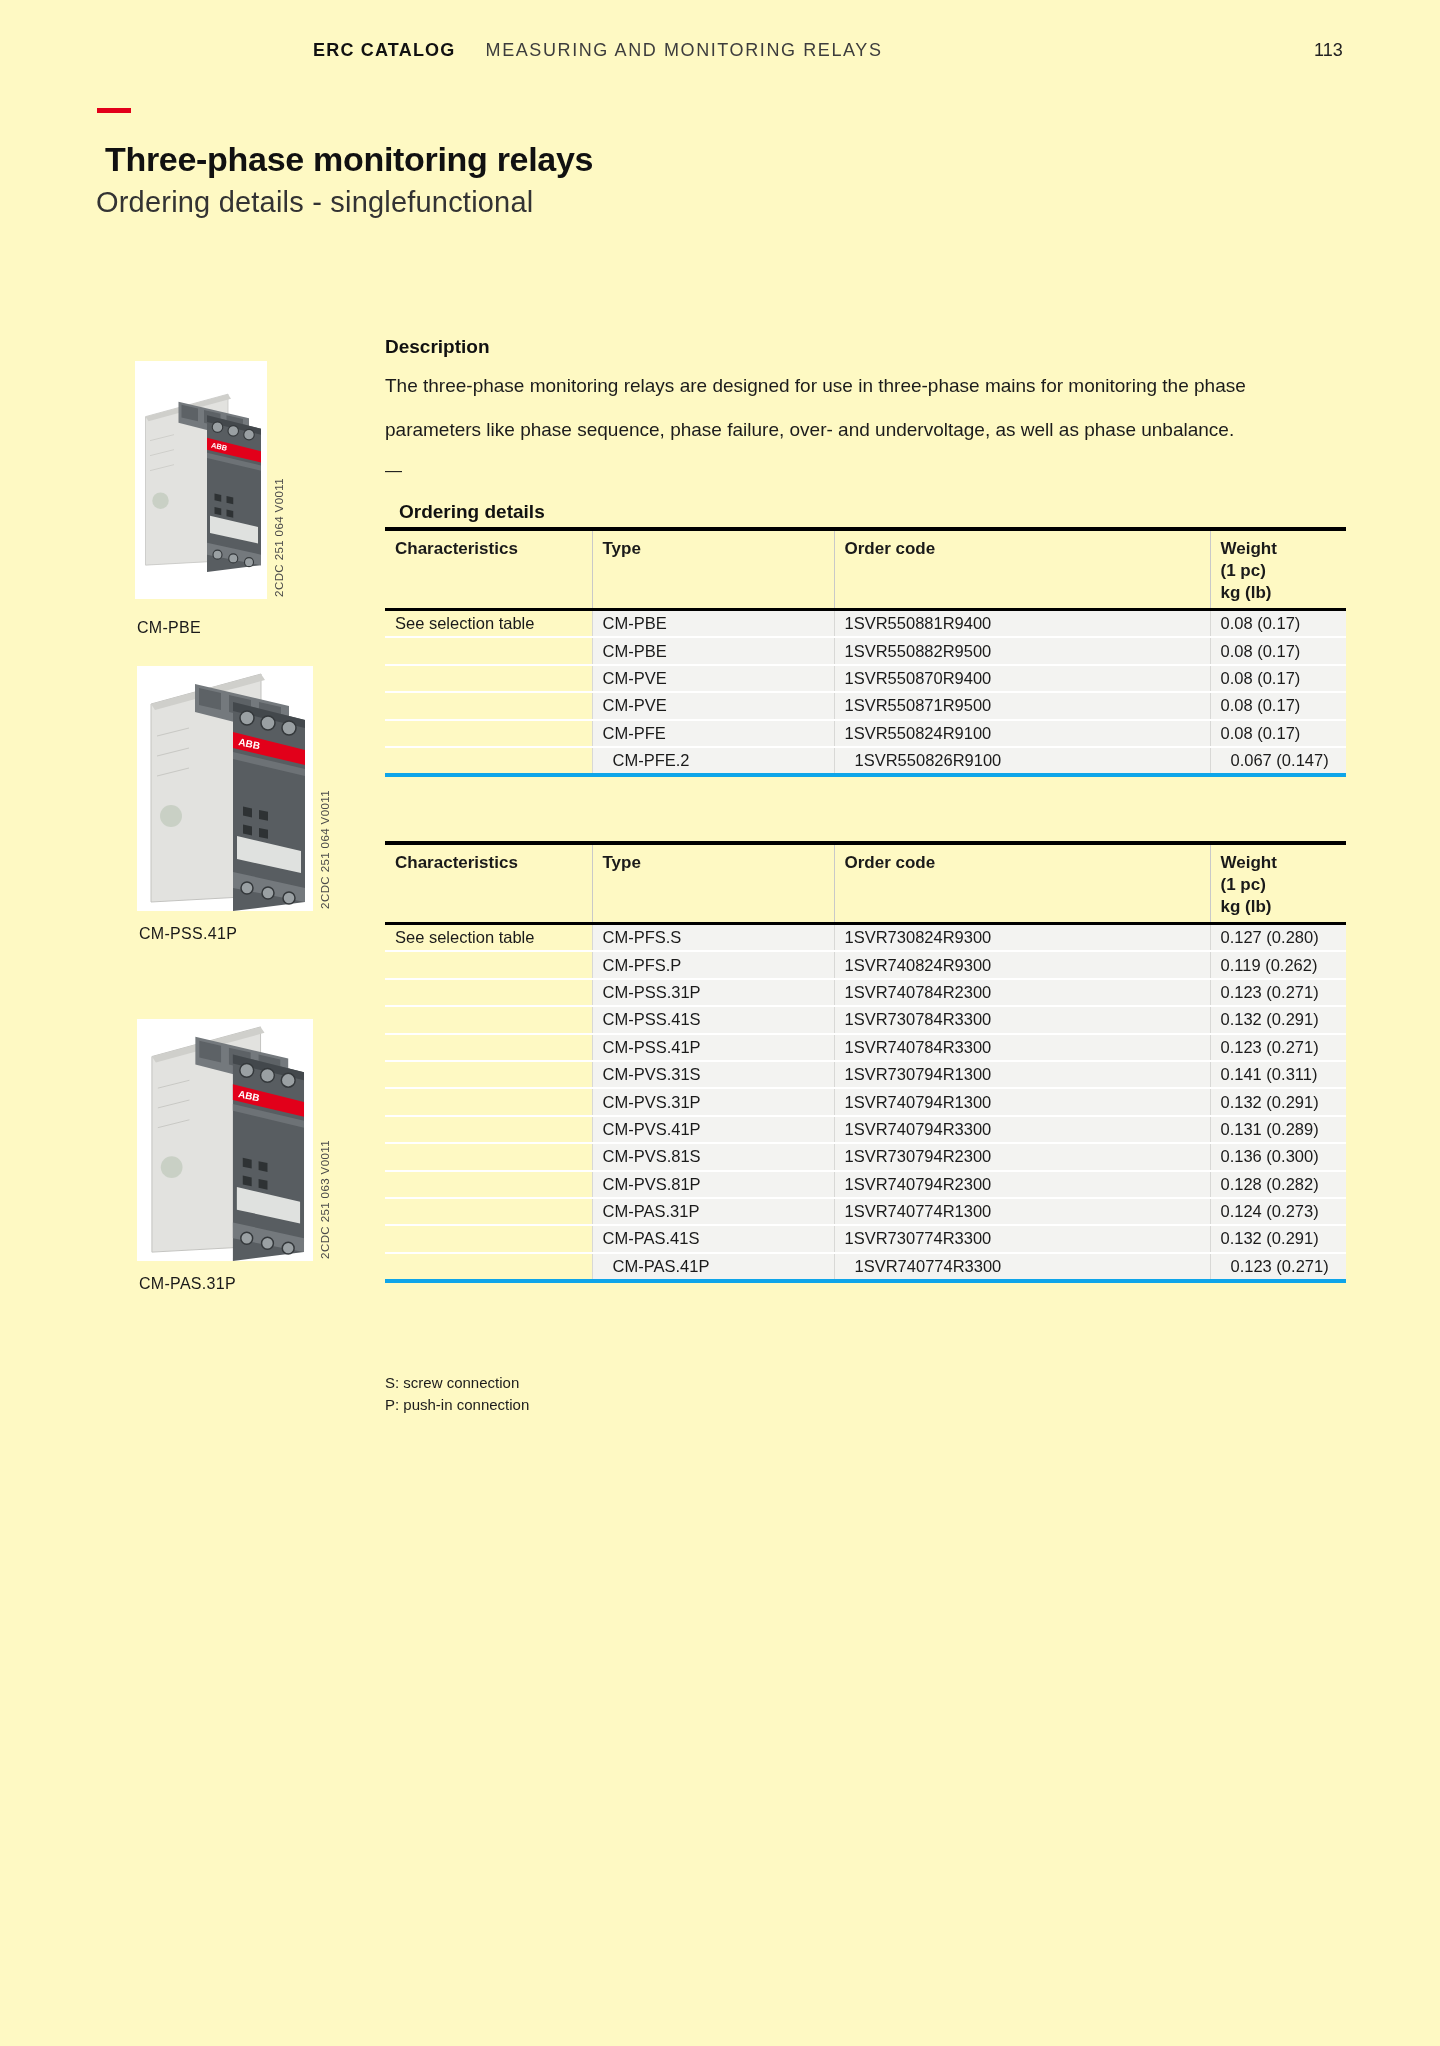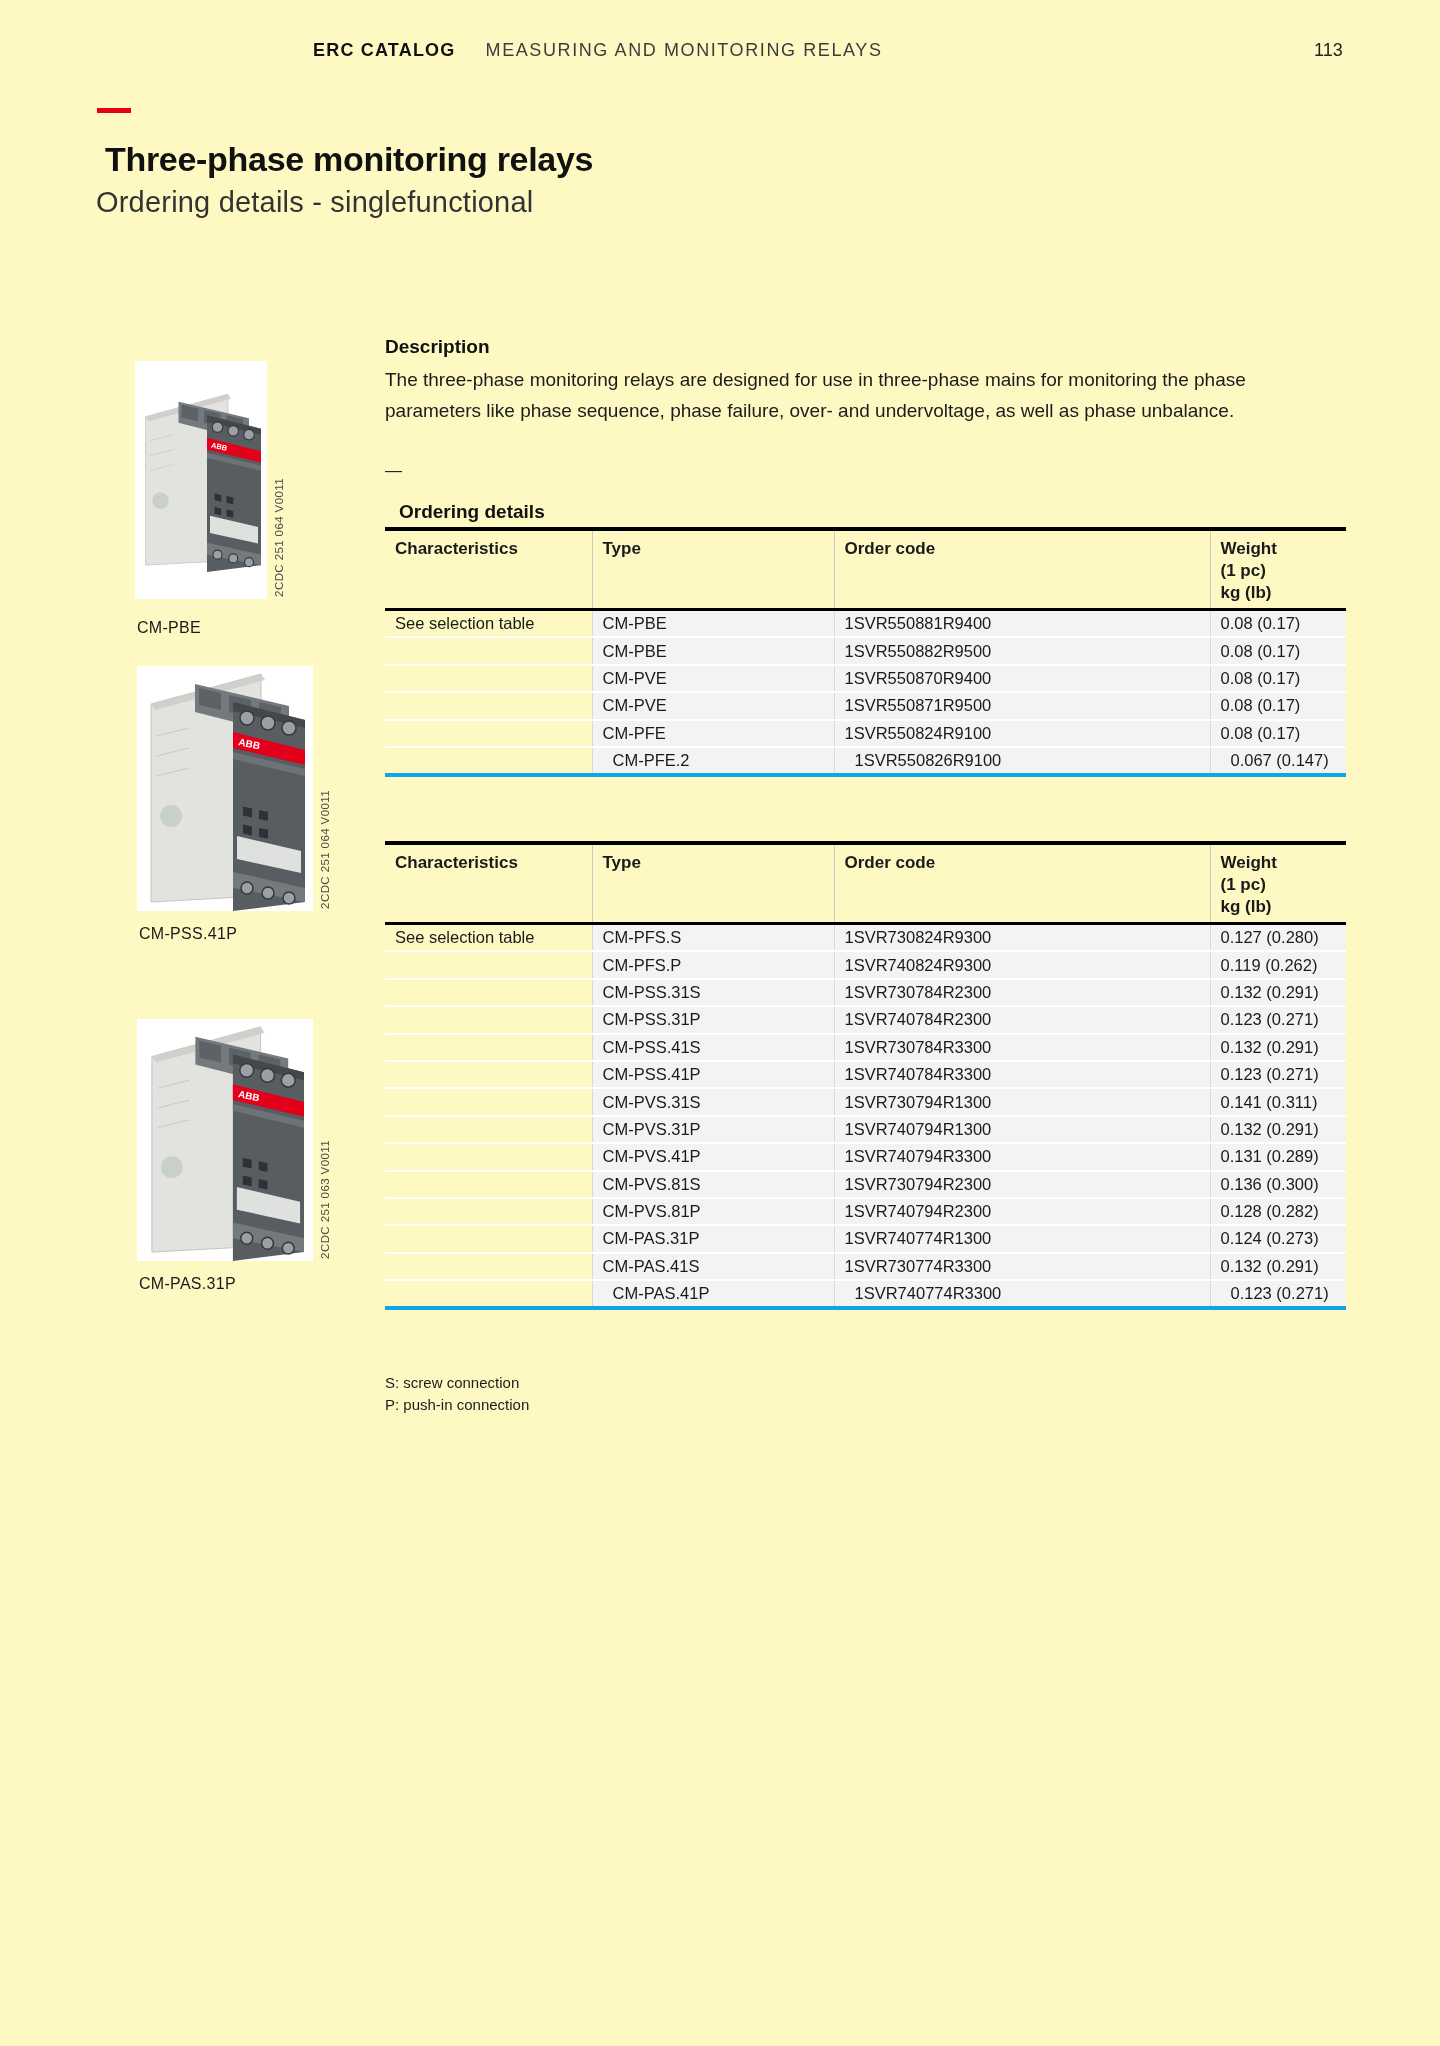--- a/index.html
+++ b/index.html
@@ -36,21 +36,21 @@
   #fig-1 .photo{width:176px;height:245px;}
   #fig-1 .photo-code{right:-18px;}
   #fig-1 .caption{top:259px;}
   #fig-2{left:97px;top:1003px;}
   #fig-2 .photo{width:176px;height:242px;}
   #fig-2 .photo-code{right:-18px;}
   #fig-2 .caption{top:256px;}
 
   
   .desc-heading{position:absolute;left:385px;top:336px;margin:0;font-size:19px;font-weight:bold;color:#111;}
-  .desc-text{position:absolute;left:385px;top:364px;width:948px;margin:0;font-size:19px;line-height:31px;color:#1c1c1c;}
+  .desc-text{position:absolute;left:385px;top:364px;width:948px;margin:0;font-size:19px;line-height:44px;color:#1c1c1c;}
   .mini-dash{position:absolute;left:385px;top:461px;font-size:17px;color:#1a1a1a;}
   .ordering-heading{position:absolute;left:385px;top:487px;margin:14px;font-size:19px;font-weight:bold;color:#111;}
 
   
   table.ordering{
     position:absolute;left:385px;width:961px;border-collapse:collapse;table-layout:fixed;
     font-size:16.5px;color:#1a1a1a;
   }
   #table-0{top:527px;}
   #table-1{top:841px;}
@@ -277,26 +277,20 @@
           <td>0.127 (0.280)</td>
         </tr>
         <tr>
           <td></td>
           <td>CM-PFS.P</td>
           <td>1SVR740824R9300</td>
           <td>0.119 (0.262)</td>
         </tr>
         <tr>
           <td></td>
-          <td>CM-PSS.31S</td>
-          <td>1SVR730784R2300</td>
-          <td>0.132 (0.291)</td>
-        </tr>
-        <tr>
-          <td></td>
           <td>CM-PSS.31P</td>
           <td>1SVR740784R2300</td>
           <td>0.123 (0.271)</td>
         </tr>
         <tr>
           <td></td>
           <td>CM-PSS.41S</td>
           <td>1SVR730784R3300</td>
           <td>0.132 (0.291)</td>
         </tr>

